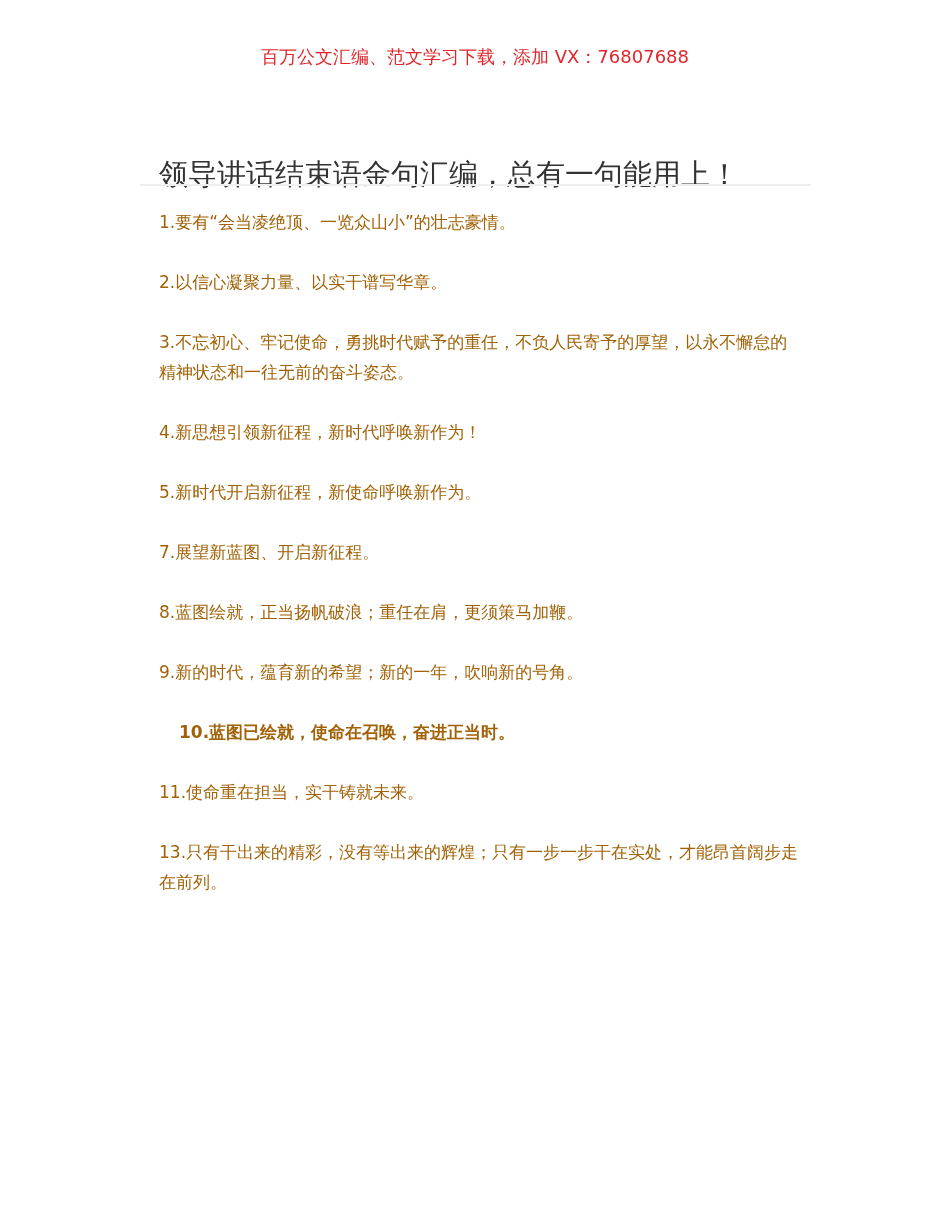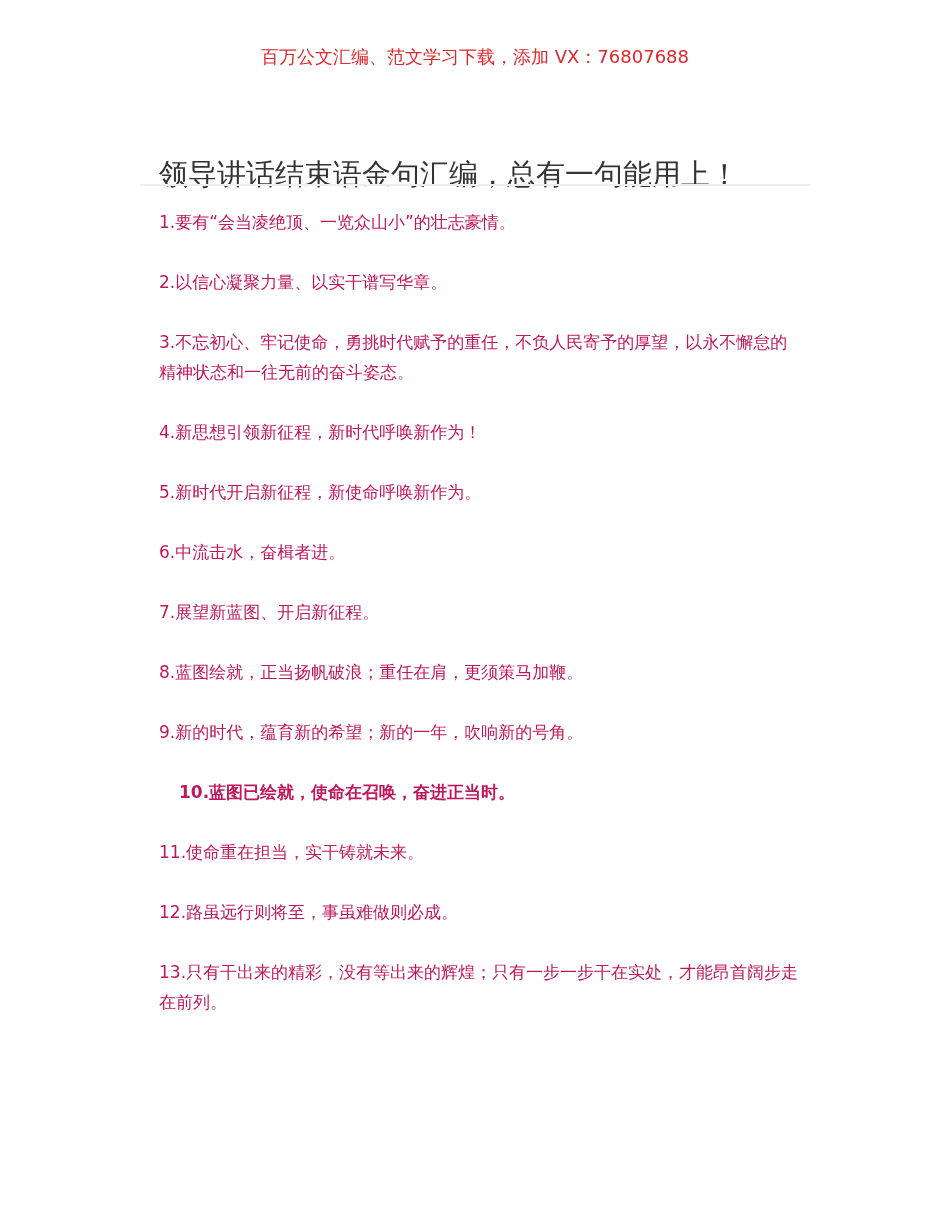--- a/index.html
+++ b/index.html
@@ -14,40 +14,38 @@
   }
   .title {
     position: absolute; top: 138px; left: 159px;
     font-size: 29px; line-height: 34px; color: #333333; font-weight: normal;
   }
   .divider {
     position: absolute; top: 184px; left: 140px; width: 671px; height: 2px; background: #eeeeee;
   }
   .list { position: absolute; top: 207px; left: 159px; width: 640px; }
   .item {
-    font-size: 17px; line-height: 30px; margin: 0 0 30px 0; color: #be185d;
+    font-size: 17px; line-height: 30px; margin: 0 0 30px 0; color: #a16207;
   }
   .item.bold { font-weight: bold; margin-left: 20px; }
 </style>
 </head>
 <body>
 
 <div class="header-banner">百万公文汇编、范文学习下载，添加 VX：76807688</div>
 
 <h1 class="title">领导讲话结束语金句汇编，总有一句能用上！</h1>
 
 <div class="divider"></div>
 
 <div class="list">
   <p class="item">1.要有“会当凌绝顶、一览众山小”的壮志豪情。</p>
   <p class="item">2.以信心凝聚力量、以实干谱写华章。</p>
   <p class="item">3.不忘初心、牢记使命，勇挑时代赋予的重任，不负人民寄予的厚望，以永不懈怠的精神状态和一往无前的奋斗姿态。</p>
   <p class="item">4.新思想引领新征程，新时代呼唤新作为！</p>
   <p class="item">5.新时代开启新征程，新使命呼唤新作为。</p>
-  <p class="item">6.中流击水，奋楫者进。</p>
   <p class="item">7.展望新蓝图、开启新征程。</p>
   <p class="item">8.蓝图绘就，正当扬帆破浪；重任在肩，更须策马加鞭。</p>
   <p class="item">9.新的时代，蕴育新的希望；新的一年，吹响新的号角。</p>
   <p class="item bold">10.蓝图已绘就，使命在召唤，奋进正当时。</p>
   <p class="item">11.使命重在担当，实干铸就未来。</p>
-  <p class="item">12.路虽远行则将至，事虽难做则必成。</p>
   <p class="item">13.只有干出来的精彩，没有等出来的辉煌；只有一步一步干在实处，才能昂首阔步走在前列。</p>
 </div>
 
 </body></html>

